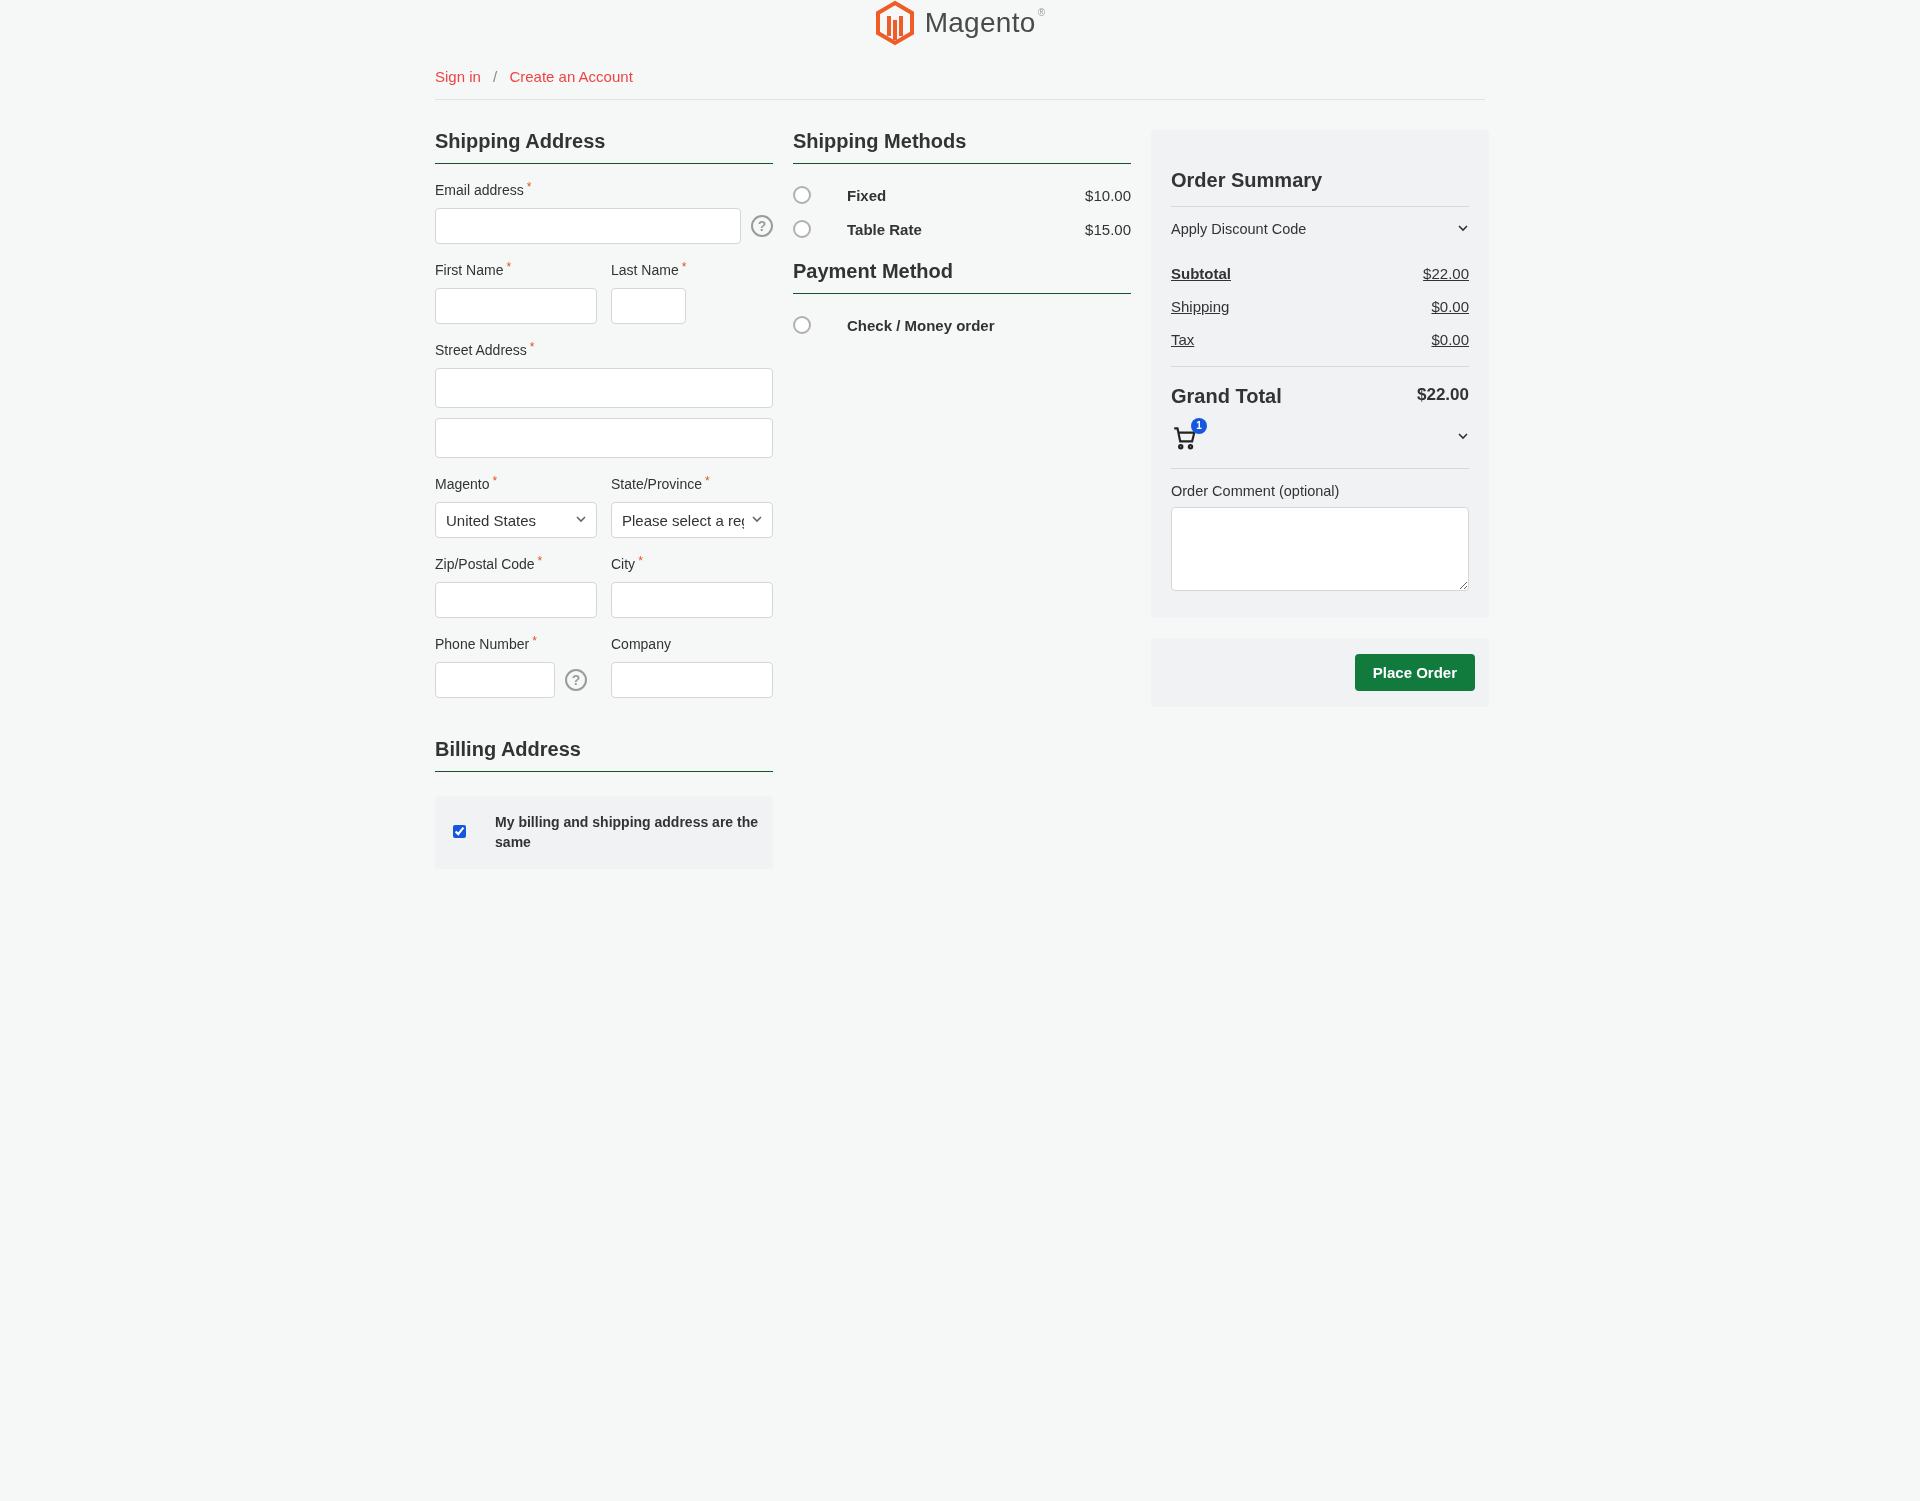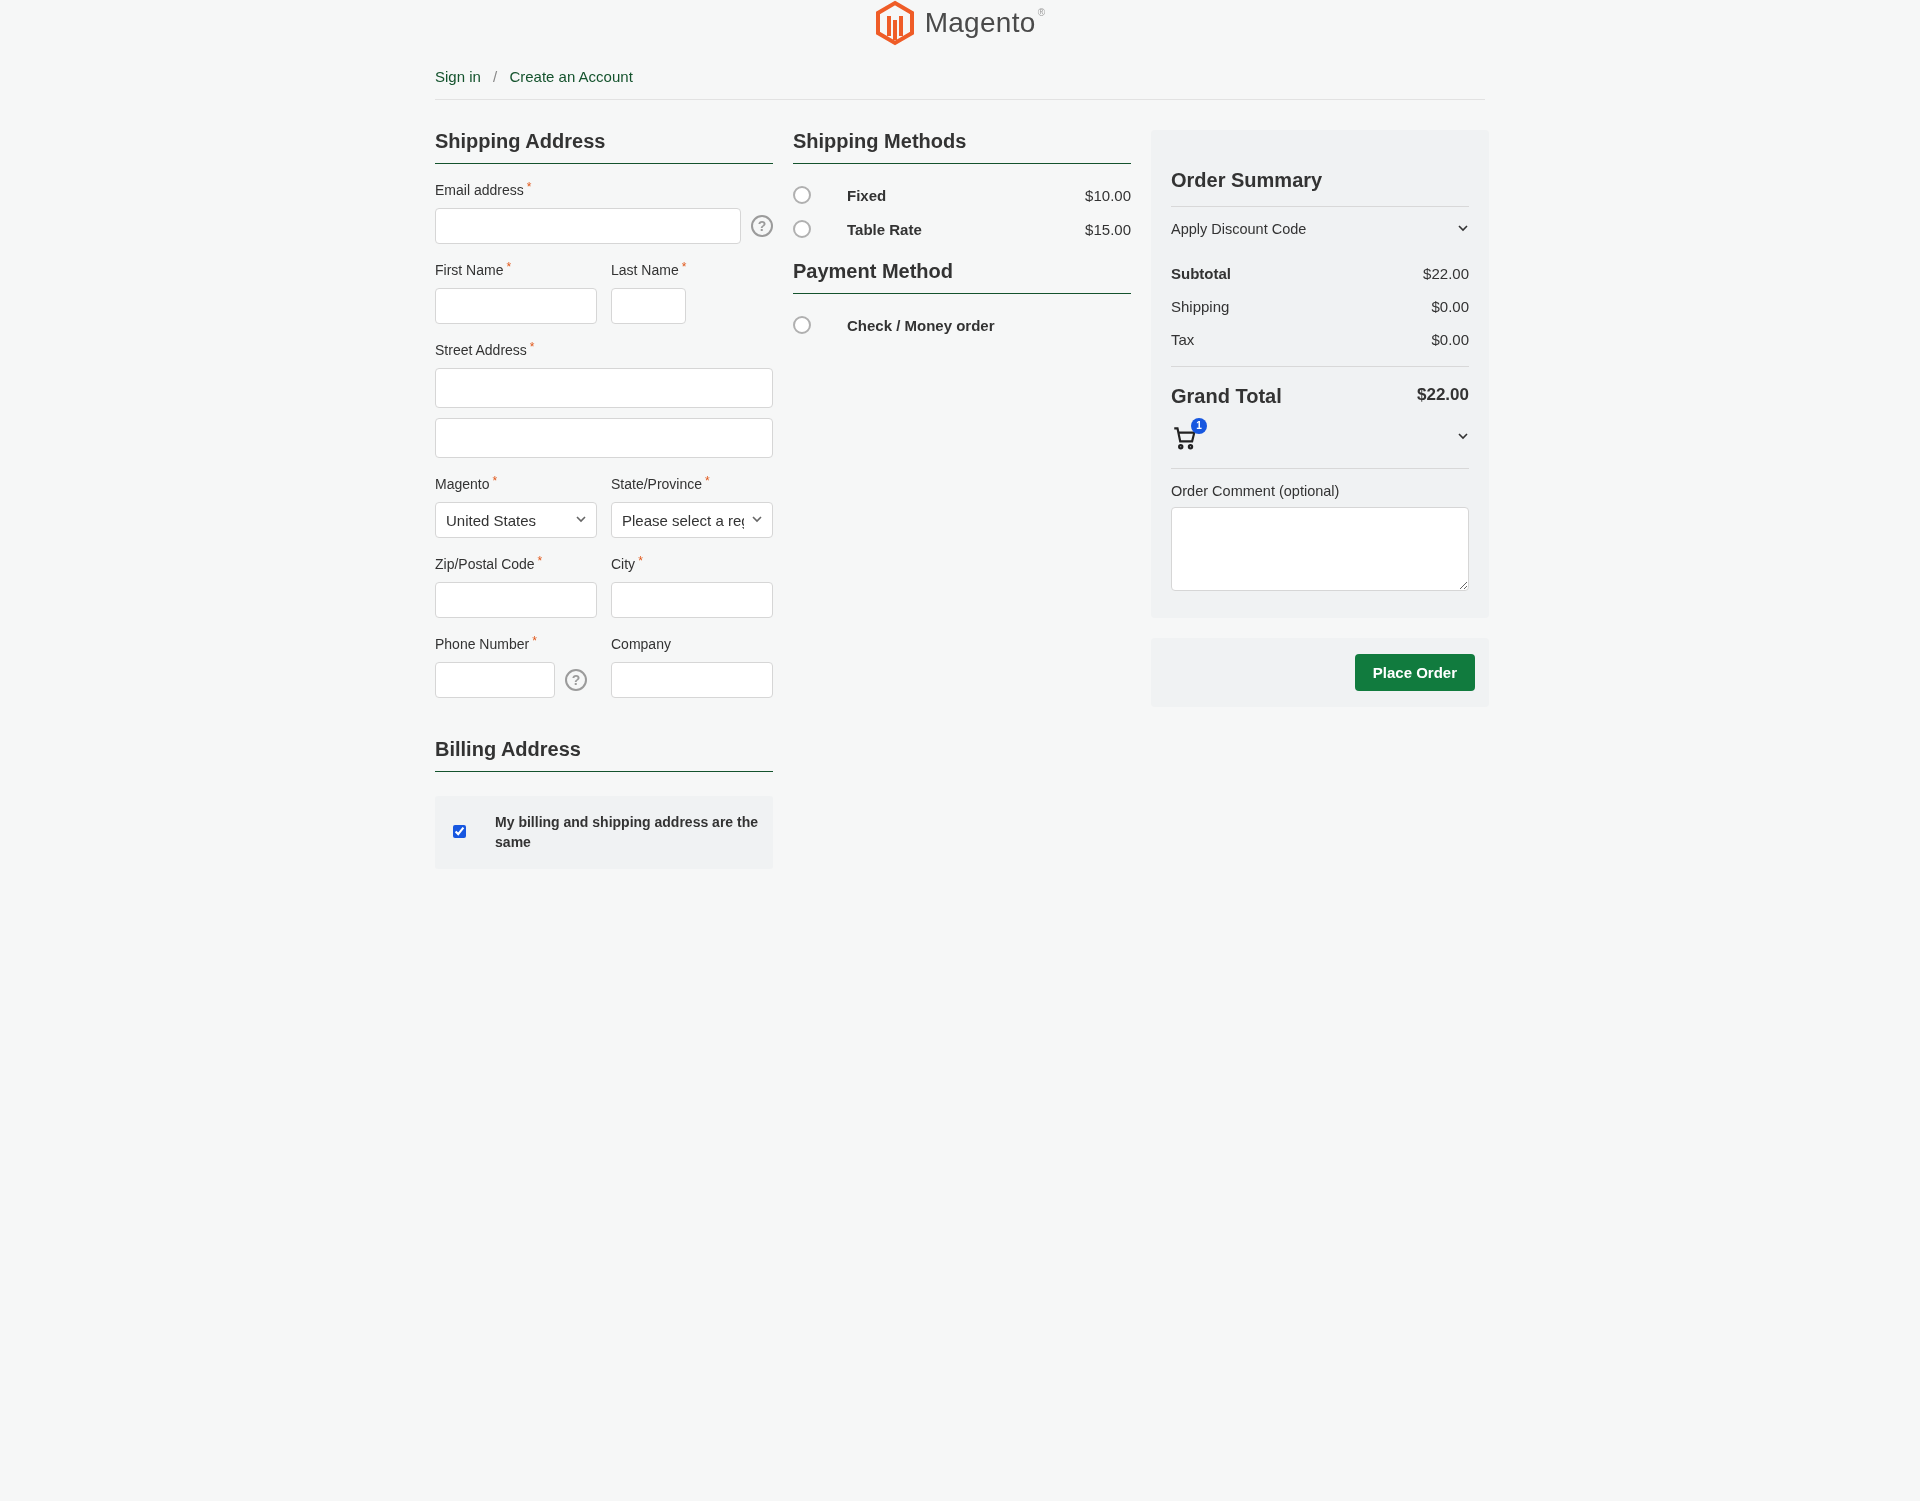--- a/index.html
+++ b/index.html
@@ -23,21 +23,21 @@
   }
   .logo { display: flex; align-items: center; gap: 10px; }
   .logo-word { font-size: 28px; color: #4a4a4a; letter-spacing: 0.3px; }
   .logo-reg { font-size: 10px; color: #9d9d9d; margin-left: 2px; vertical-align: top; }
   .auth-row {
     font-size: 15px;
     color: #333;
     padding: 10px 0 14px;
     border-bottom: 1px solid #e2e2e2;
   }
-  .auth-row a { color: #14532d; text-decoration: none; cursor: pointer; }
+  .auth-row a { color: #ef4444; text-decoration: none; cursor: pointer; }
   .auth-sep { margin: 0 8px; color: #888; }
 
   
   .cols { display: grid; grid-template-columns: 338px 338px 338px; gap: 20px; margin-top: 30px; }
 
   h2.section-title {
     font-size: 20px;
     font-weight: 600;
     margin: 0 0 10px;
     padding-bottom: 10px;
@@ -109,21 +109,21 @@
   
   .summary-card {
     background:#f0f2f3; border-radius:4px; padding:22px 20px 24px;
   }
   .summary-card h2 { border:none; padding-bottom:0; margin-bottom:14px; font-size:20px; }
   .summary-divider { border-top:1px solid #d8d8d8; margin:0; }
   .discount-row {
     display:flex; justify-content:space-between; align-items:center;
     padding:14px 0; cursor:pointer; font-size:14.5px; color:#333;
   }
-  .totals { padding:6px 0 0; }
+  .totals { padding:6px 0 0;text-decoration:underline; }
   .trow { display:flex; justify-content:space-between; padding:8px 0; font-size:15px; }
   .trow.bold .tlabel { font-weight:700; }
   .grand { padding:18px 0 8px; }
   .grand .glabel { font-size:20px; font-weight:700; }
   .grand .gval { font-size:17px; font-weight:700; }
   .cart-row {
     display:flex; justify-content:space-between; align-items:center;
     padding:8px 0 18px; cursor:pointer;
   }
   .cart-left { position:relative; width:28px; height:26px; }

